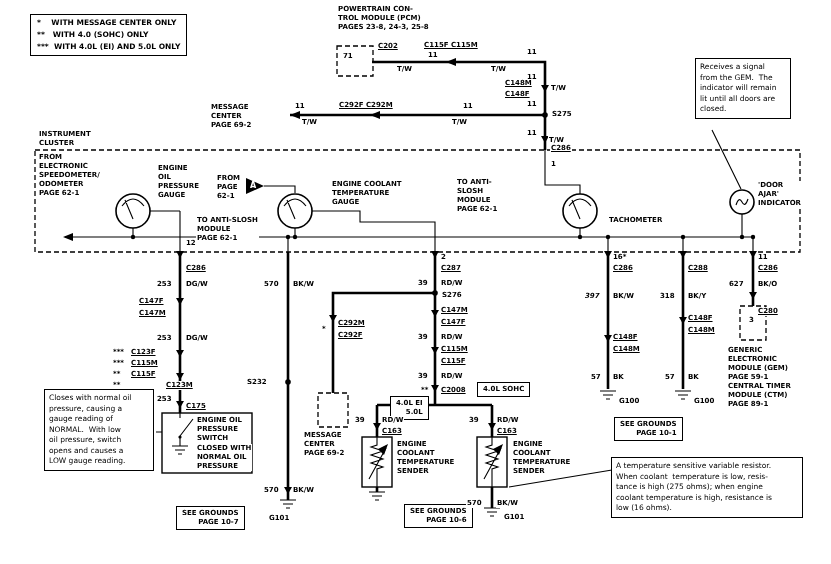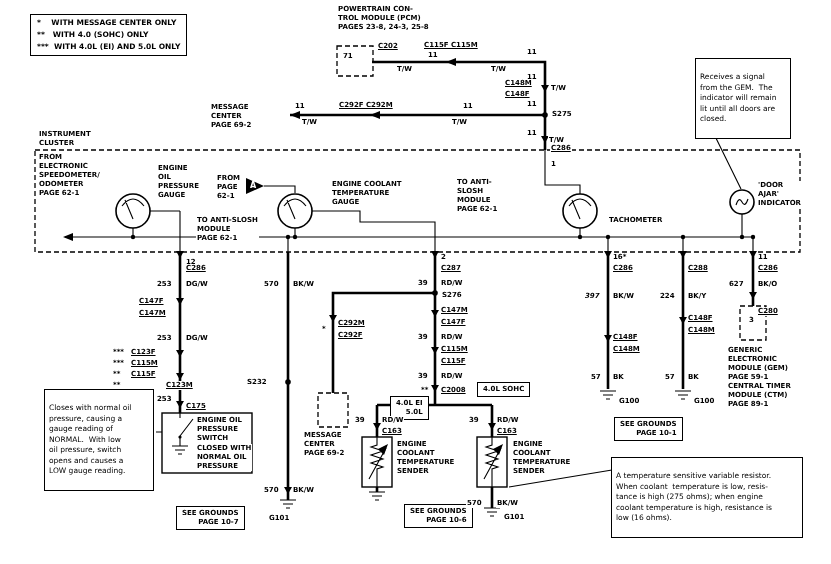--- a/index.html
+++ b/index.html
@@ -6,21 +6,21 @@
   #stage{position:relative;width:831px;height:564px;background:#fff;
          font-family:"DejaVu Sans",sans-serif;overflow:hidden}
   #stage svg{position:absolute;left:0;top:0}
   .lbl{position:absolute;font:bold 7px/1.28 "DejaVu Sans",sans-serif;color:#000;
        white-space:pre;background:#fff;padding:0 1px;z-index:2}
   .u{text-decoration:underline}
   .bx{border:1px solid #000;padding:2px 5px}
   .lg{font-size:7.5px;line-height:1.6;padding:2px 6px}
   .ctr{text-align:right}
   .nt{font-weight:normal;font-size:7.5px;line-height:1.4;border:1px solid #000;
-      padding:13px 4px;white-space:pre}
+      padding:3px 4px;white-space:pre}
   .wh{color:#fff;background:none;font-size:8px;padding:0}
 </style>
 </head>
 <body>
 
 <div id="stage">
   <svg width="831" height="564" viewBox="0 0 831 564">
 
     <g stroke="#000" fill="none" stroke-width="1.3" stroke-dasharray="5 3">
       <rect x="35" y="150" width="765" height="102"></rect>
@@ -142,21 +142,21 @@
 GAUGE</div>
       <div class="lbl" style="left: 456px; top: 178px;">TO ANTI-
 SLOSH
 MODULE
 PAGE 62-1</div>
       <div class="lbl" style="left: 550px; top: 160px;">1</div>
       <div class="lbl" style="left: 608px; top: 216px;">TACHOMETER</div>
       <div class="lbl" style="left: 757px; top: 181px;">'DOOR
 AJAR'
 INDICATOR</div>
-      <div class="lbl" style="left: 185px; top: 239px; margin-top: 19px;">12</div>
+      <div class="lbl" style="left: 185px; top: 239px;">12</div>
       <div class="lbl u" style="left: 185px; top: 264px;">C286</div>
       <div class="lbl" style="left: 156px; top: 280px;">253</div>
       <div class="lbl" style="left: 185px; top: 280px;">DG/W</div>
       <div class="lbl u" style="left: 138px; top: 297px;">C147F</div>
       <div class="lbl u" style="left: 138px; top: 309px;">C147M</div>
       <div class="lbl" style="left: 156px; top: 334px;">253</div>
       <div class="lbl" style="left: 185px; top: 334px;">DG/W</div>
       <div class="lbl" style="left: 112px; top: 348px;">***</div>
       <div class="lbl u" style="left: 130px; top: 348px;">C123F</div>
       <div class="lbl" style="left: 112px; top: 359px;">***</div>
@@ -234,21 +234,21 @@
       <div class="lbl" style="left: 612px; top: 253px;">16*</div>
       <div class="lbl u" style="left: 612px; top: 264px;">C286</div>
       <div class="lbl" style="left: 584px; top: 292px; font-style: italic;">397</div>
       <div class="lbl" style="left: 612px; top: 292px;">BK/W</div>
       <div class="lbl u" style="left: 612px; top: 333px;">C148F</div>
       <div class="lbl u" style="left: 612px; top: 345px;">C148M</div>
       <div class="lbl" style="left: 590px; top: 373px;">57</div>
       <div class="lbl" style="left: 612px; top: 373px;">BK</div>
       <div class="lbl" style="left: 618px; top: 397px;">G100</div>
       <div class="lbl u" style="left: 687px; top: 264px;">C288</div>
-      <div class="lbl" style="left: 659px; top: 292px;">224</div>
+      <div class="lbl" style="left: 659px; top: 292px;">318</div>
       <div class="lbl" style="left: 687px; top: 292px;">BK/Y</div>
       <div class="lbl u" style="left: 687px; top: 314px;">C148F</div>
       <div class="lbl u" style="left: 687px; top: 326px;">C148M</div>
       <div class="lbl" style="left: 664px; top: 373px;">57</div>
       <div class="lbl" style="left: 687px; top: 373px;">BK</div>
       <div class="lbl" style="left: 693px; top: 397px;">G100</div>
       <div class="lbl bx ctr" style="left: 614px; top: 417px;">SEE GROUNDS
 PAGE 10-1</div>
       <div class="lbl" style="left: 757px; top: 253px;">11</div>
       <div class="lbl u" style="left: 757px; top: 264px;">C286</div>

